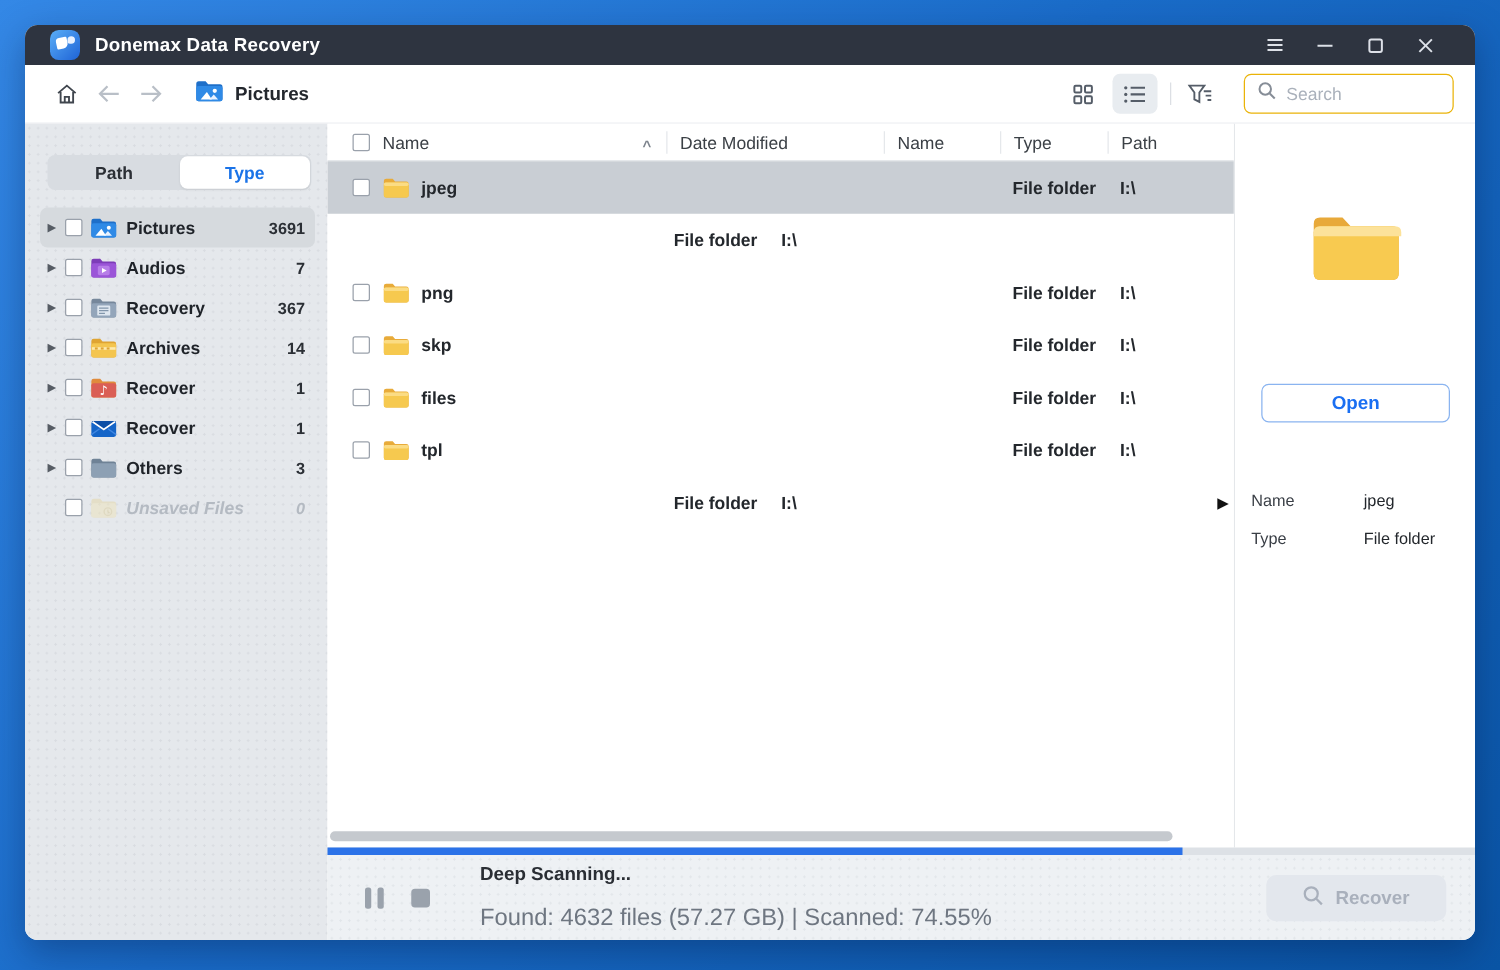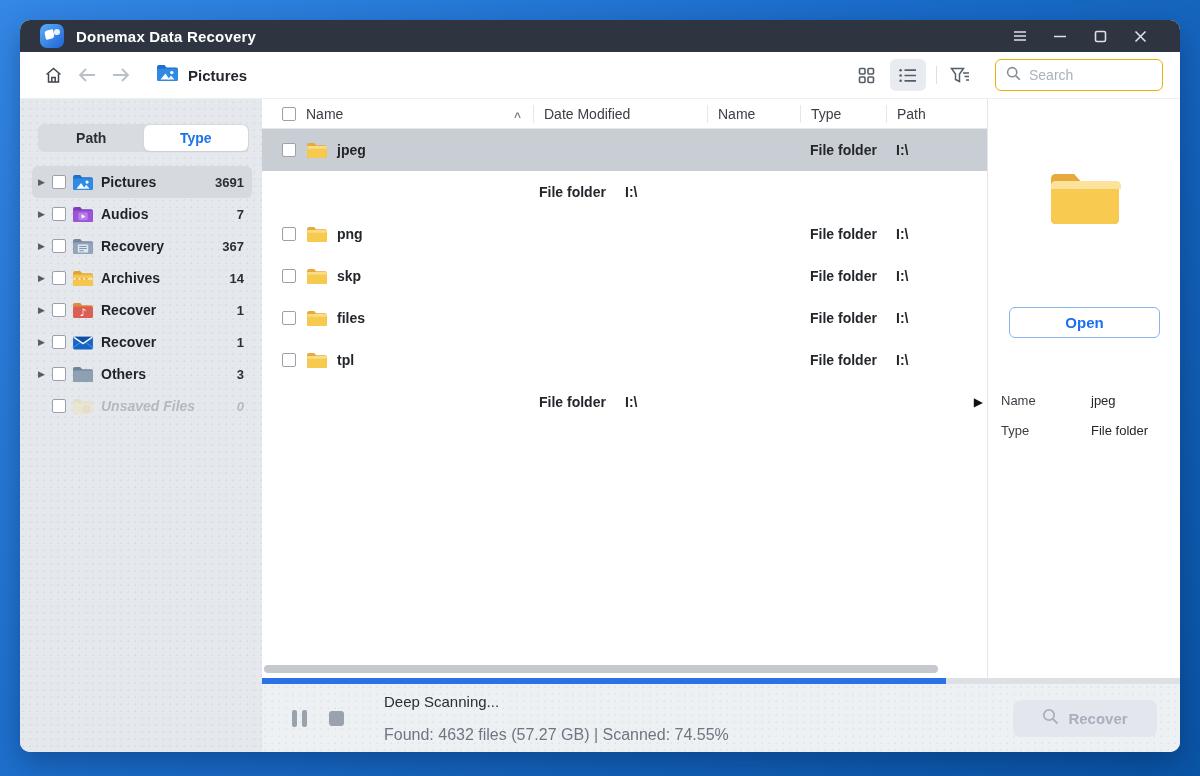--- a/index.html
+++ b/index.html
@@ -85,22 +85,22 @@
   .progress { height:6px; background:#dde1e6; position:relative; flex:0 0 auto; }
   .progress .fill { position:absolute; left:0; top:0; bottom:0; background:#2b72e8; }
   .statusbar { height:68px; background:#eef1f4;
     background-image:radial-gradient(#e2e6ea 1px, transparent 1px); background-size:7px 7px;
     display:flex; align-items:center; padding:0 23px 0 26px; flex:0 0 auto; }
   .ctl-ic { display:flex; align-items:center; justify-content:center; width:22px; height:22px; margin-right:15px; }
   .pause-bars { display:flex; gap:5px; }
   .pause-bars i { width:5px; height:17px; background:#9aa2ac; border-radius:2px; }
   .stop-sq { width:15px; height:15px; background:#9aa2ac; border-radius:3px; }
   .status-text { margin-left:22px; }
-  .status-title { font-size:15px; font-weight:400; color:#2a2e34; margin-bottom:16px; }
-  .status-detail { font-size:16px; color:#6e7681;text-align:right; }
+  .status-title { font-size:15px; font-weight:700; color:#2a2e34; margin-bottom:16px; }
+  .status-detail { font-size:19px; color:#6e7681;text-align:right; }
   .recover-btn { margin-left:auto; width:144px; height:37px; background:#e3e7ed; border-radius:8px;
     display:flex; align-items:center; justify-content:center; gap:9px; color:#a9b0bc; font-size:15px; font-weight:700; }
   .right-col { flex:1; display:flex; flex-direction:column; min-width:0; }
   .content-row { flex:1; display:flex; min-height:0; }
 </style>
 </head>
 <body>
 
 <div class="window">
 

